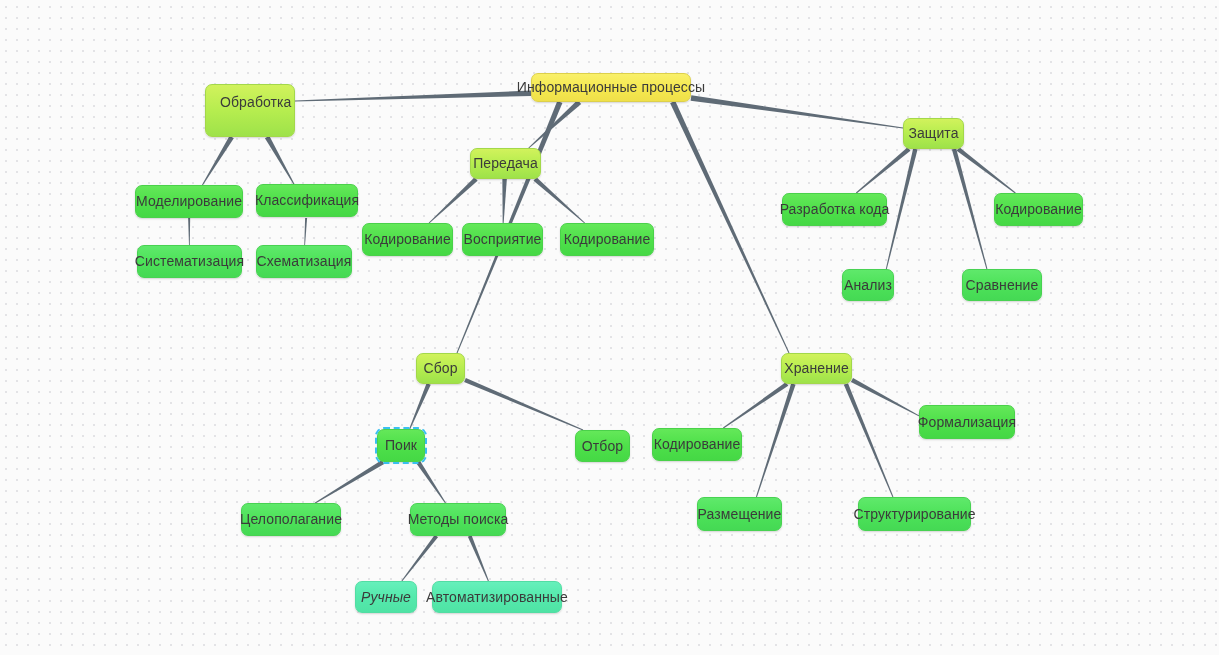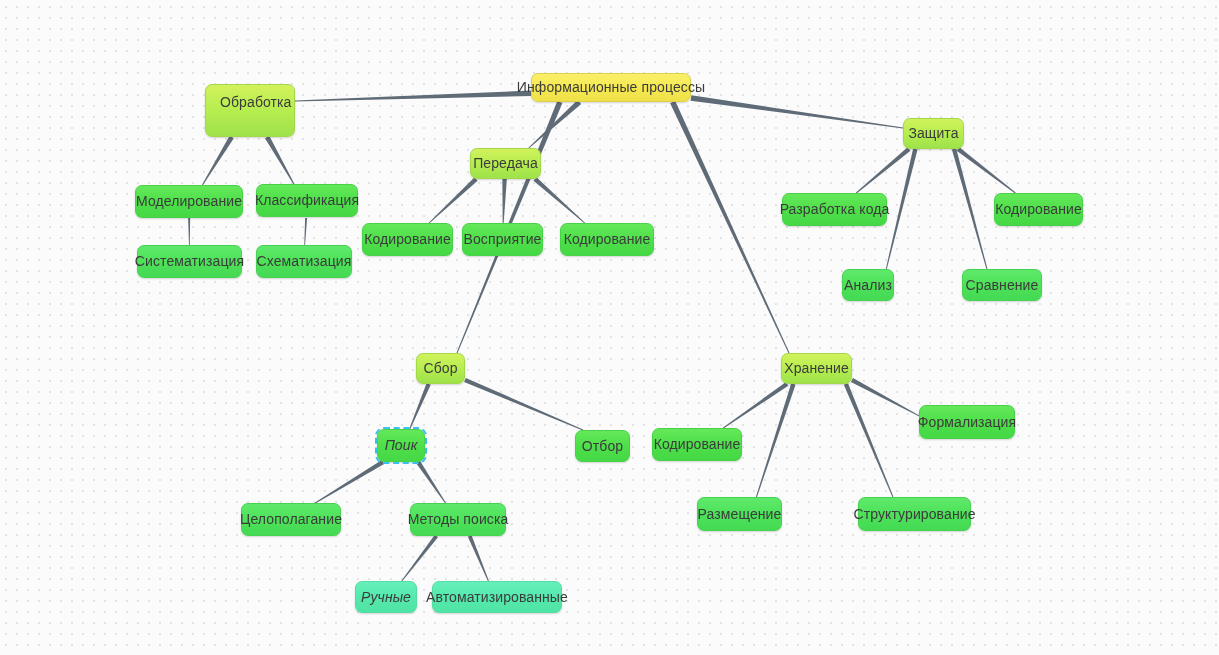--- a/index.html
+++ b/index.html
@@ -65,21 +65,20 @@
     border: 1px solid #48d252;
   }
   
   .lvl-4 {
     background: linear-gradient(180deg, #66f0bb 0%, #55e9ac 50%, #4fe3a5 100%);
     border: 1px solid #52dda3;
   }
   .node.selected {
     outline: 2px dashed #39c0f0;
     outline-offset: 0px;
-    font-style: italic;
   }
   .node.big-node {
     align-items: flex-start;
     justify-content: flex-start;
     padding: 9px 0 0 14px;
   }
   .node-label {
     pointer-events: none;
   }
 </style>

